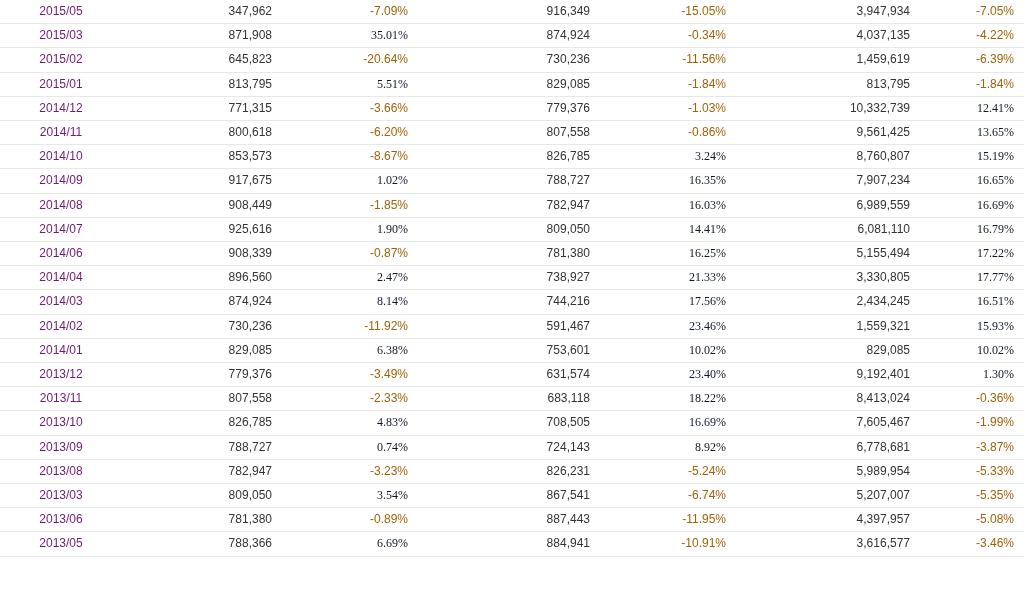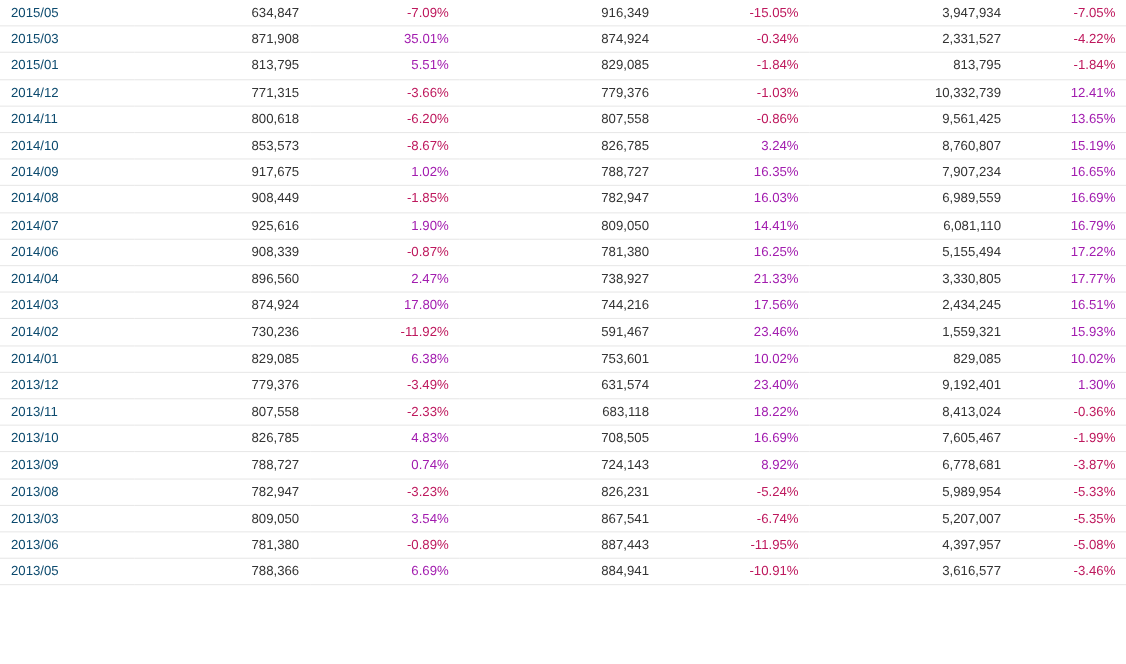--- a/index.html
+++ b/index.html
@@ -39,70 +39,80 @@
   
   col.c-month   { width: 122px; }
   col.c-v1      { width: 160px; }
   col.c-p1      { width: 136px; }
   col.c-v2      { width: 182px; }
   col.c-p2      { width: 136px; }
   col.c-v3      { width: 184px; }
   col.c-p3      { width: 104px; }
 
   td.month {
-    text-align: left;
-    color: #0c4a6e;
+    text-align: center;
+    color: #701a75;
     margin-top: 22px;
   }
   td.num {
     text-align: right;
     color: #333333;
   }
   td.pct {
     text-align: right;
   }
   td.pct.neg {
-    color: #be185d;
+    color: #a16207;
   }
   td.pct.pos {
-    color: #a21caf;
+    color: #0f172a;
+    font-family: Liberation Serif, serif;
   }
 </style>
 </head>
 <body>
 
 <div class="table-wrap">
   <table class="revenue-table">
     <colgroup>
       <col class="c-month">
       <col class="c-v1">
       <col class="c-p1">
       <col class="c-v2">
       <col class="c-p2">
       <col class="c-v3">
       <col class="c-p3">
     </colgroup>
     <tbody>
         <tr>
           <td class="month">2015/05</td>
-          <td class="num">634,847</td>
+          <td class="num">347,962</td>
           <td class="pct neg">-7.09%</td>
           <td class="num">916,349</td>
           <td class="pct neg">-15.05%</td>
           <td class="num">3,947,934</td>
           <td class="pct neg">-7.05%</td>
         </tr>
         <tr>
           <td class="month">2015/03</td>
           <td class="num">871,908</td>
           <td class="pct pos">35.01%</td>
           <td class="num">874,924</td>
           <td class="pct neg">-0.34%</td>
-          <td class="num">2,331,527</td>
+          <td class="num">4,037,135</td>
           <td class="pct neg">-4.22%</td>
+        </tr>
+        <tr>
+          <td class="month">2015/02</td>
+          <td class="num">645,823</td>
+          <td class="pct neg">-20.64%</td>
+          <td class="num">730,236</td>
+          <td class="pct neg">-11.56%</td>
+          <td class="num">1,459,619</td>
+          <td class="pct neg">-6.39%</td>
         </tr>
         <tr>
           <td class="month">2015/01</td>
           <td class="num">813,795</td>
           <td class="pct pos">5.51%</td>
           <td class="num">829,085</td>
           <td class="pct neg">-1.84%</td>
           <td class="num">813,795</td>
           <td class="pct neg">-1.84%</td>
         </tr>
@@ -174,21 +184,21 @@
           <td class="num">896,560</td>
           <td class="pct pos">2.47%</td>
           <td class="num">738,927</td>
           <td class="pct pos">21.33%</td>
           <td class="num">3,330,805</td>
           <td class="pct pos">17.77%</td>
         </tr>
         <tr>
           <td class="month">2014/03</td>
           <td class="num">874,924</td>
-          <td class="pct pos">17.80%</td>
+          <td class="pct pos">8.14%</td>
           <td class="num">744,216</td>
           <td class="pct pos">17.56%</td>
           <td class="num">2,434,245</td>
           <td class="pct pos">16.51%</td>
         </tr>
         <tr>
           <td class="month">2014/02</td>
           <td class="num">730,236</td>
           <td class="pct neg">-11.92%</td>
           <td class="num">591,467</td>

